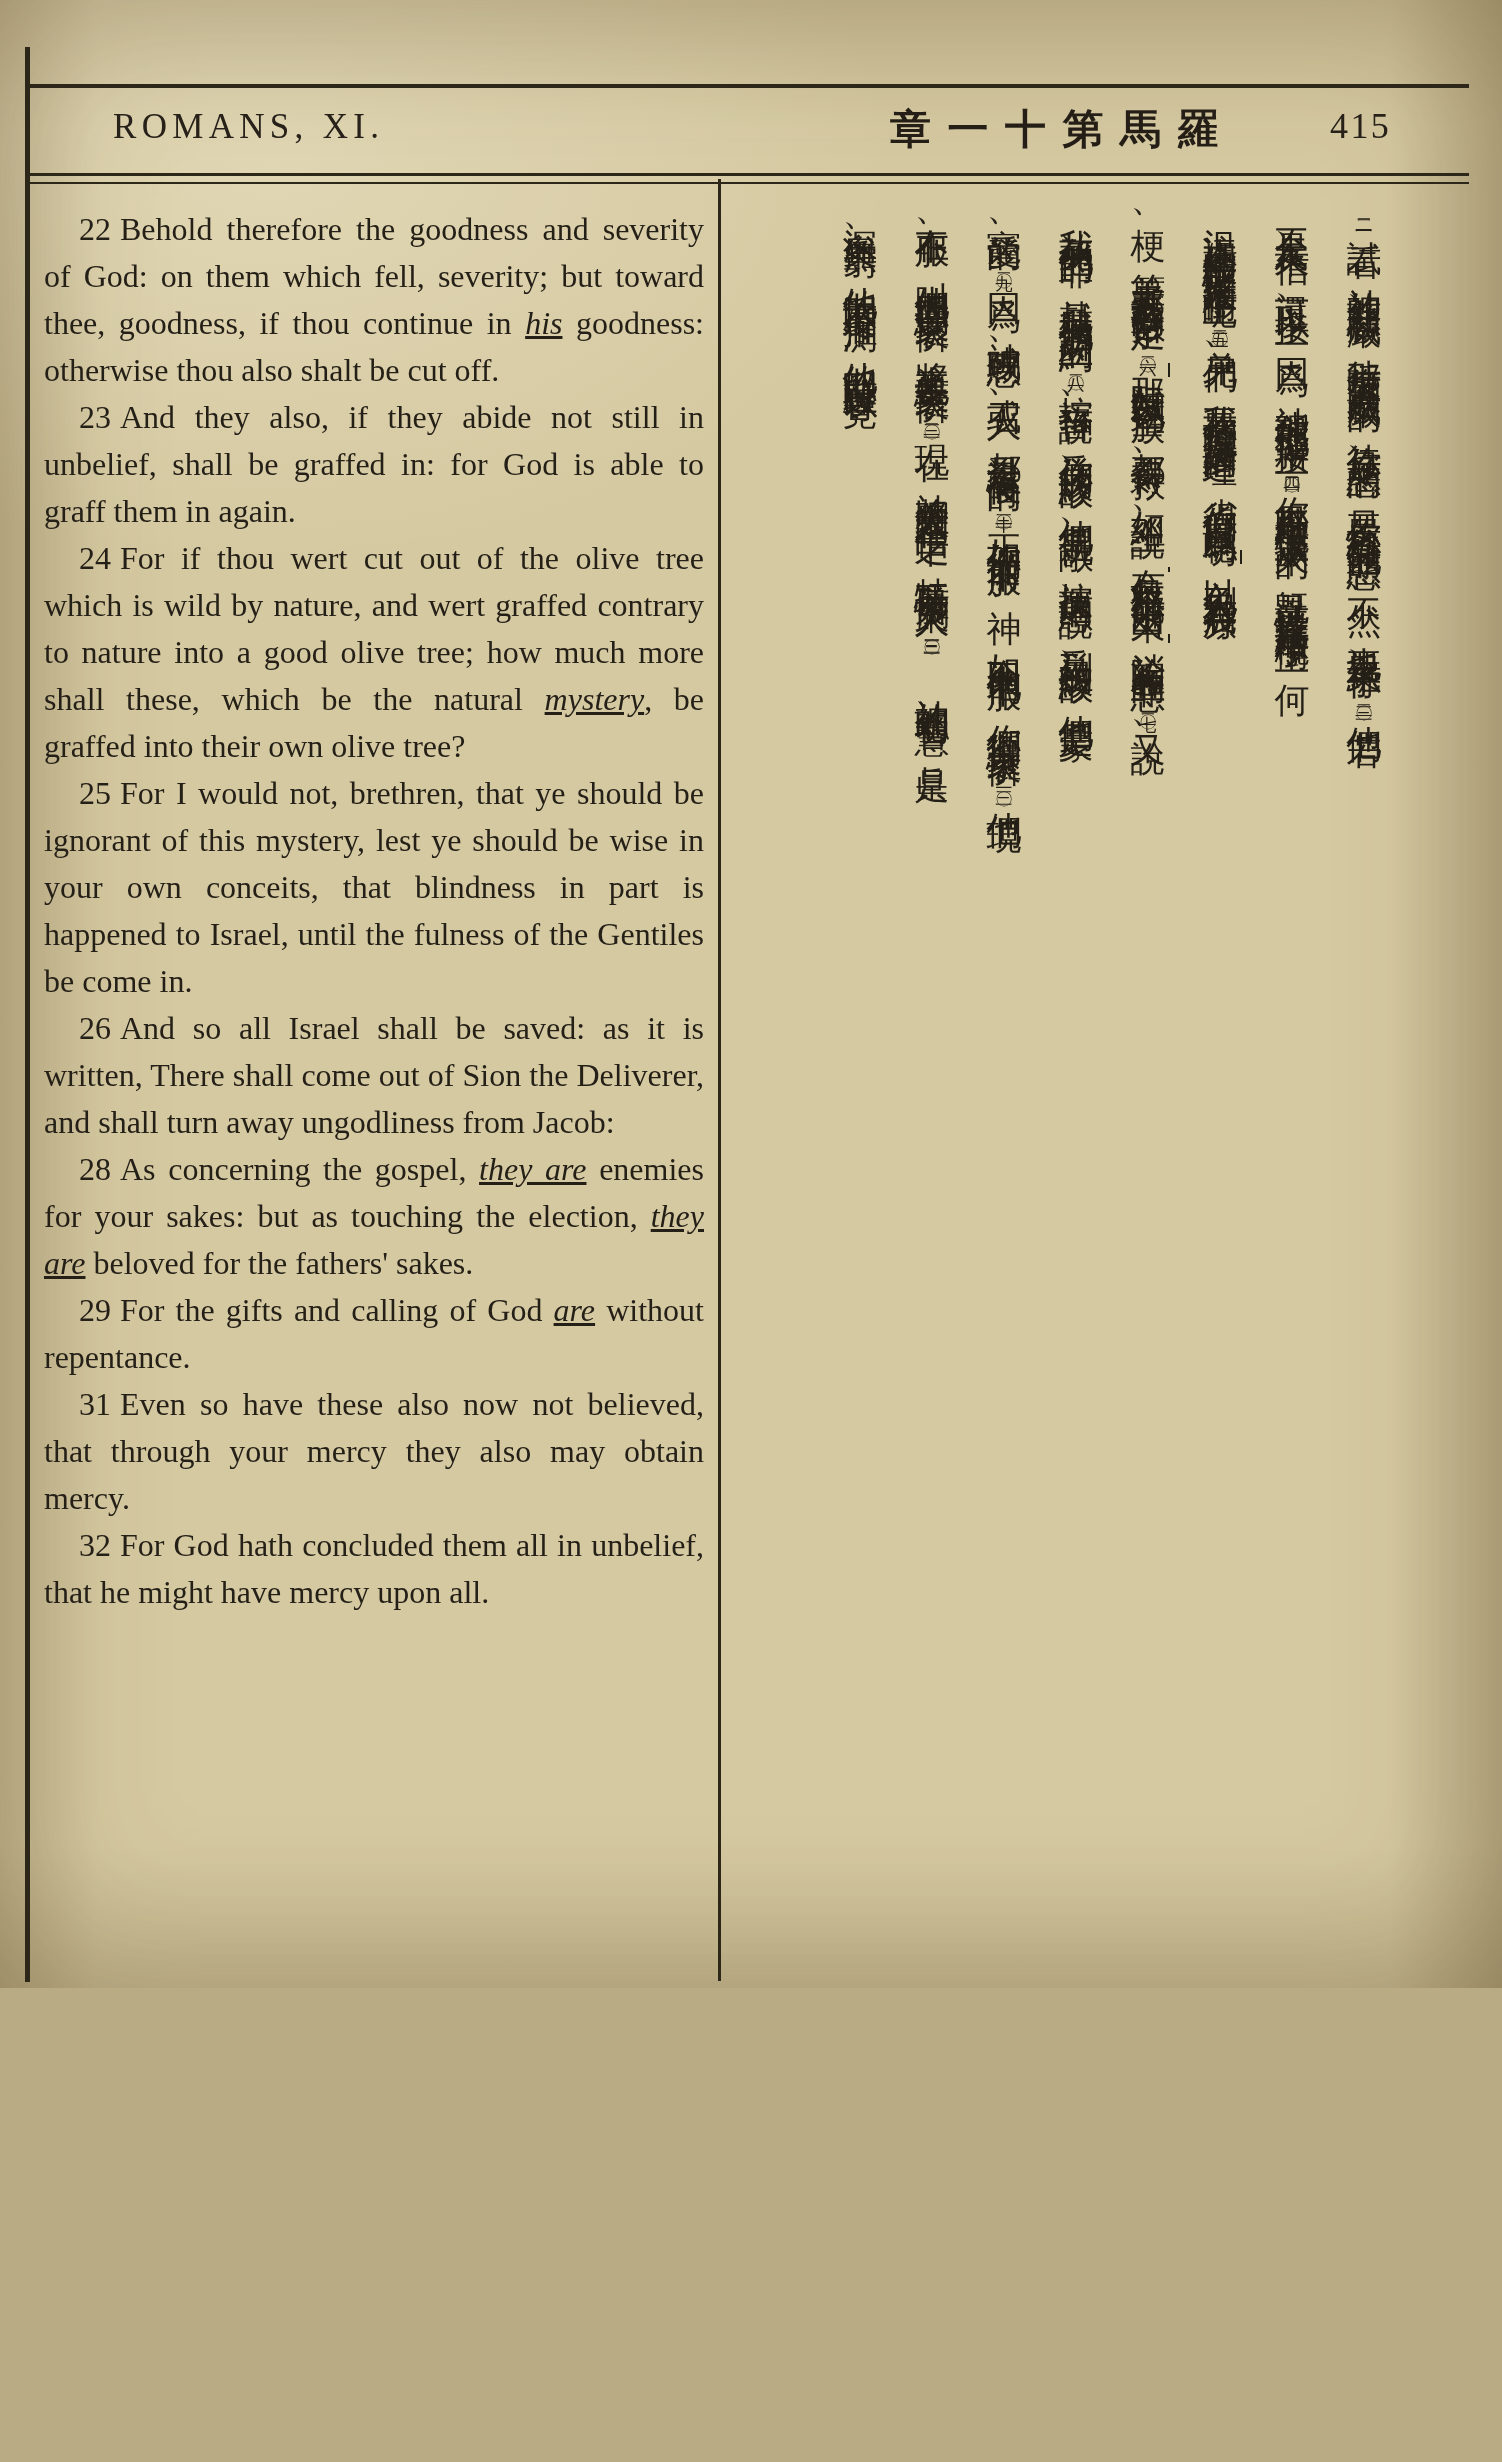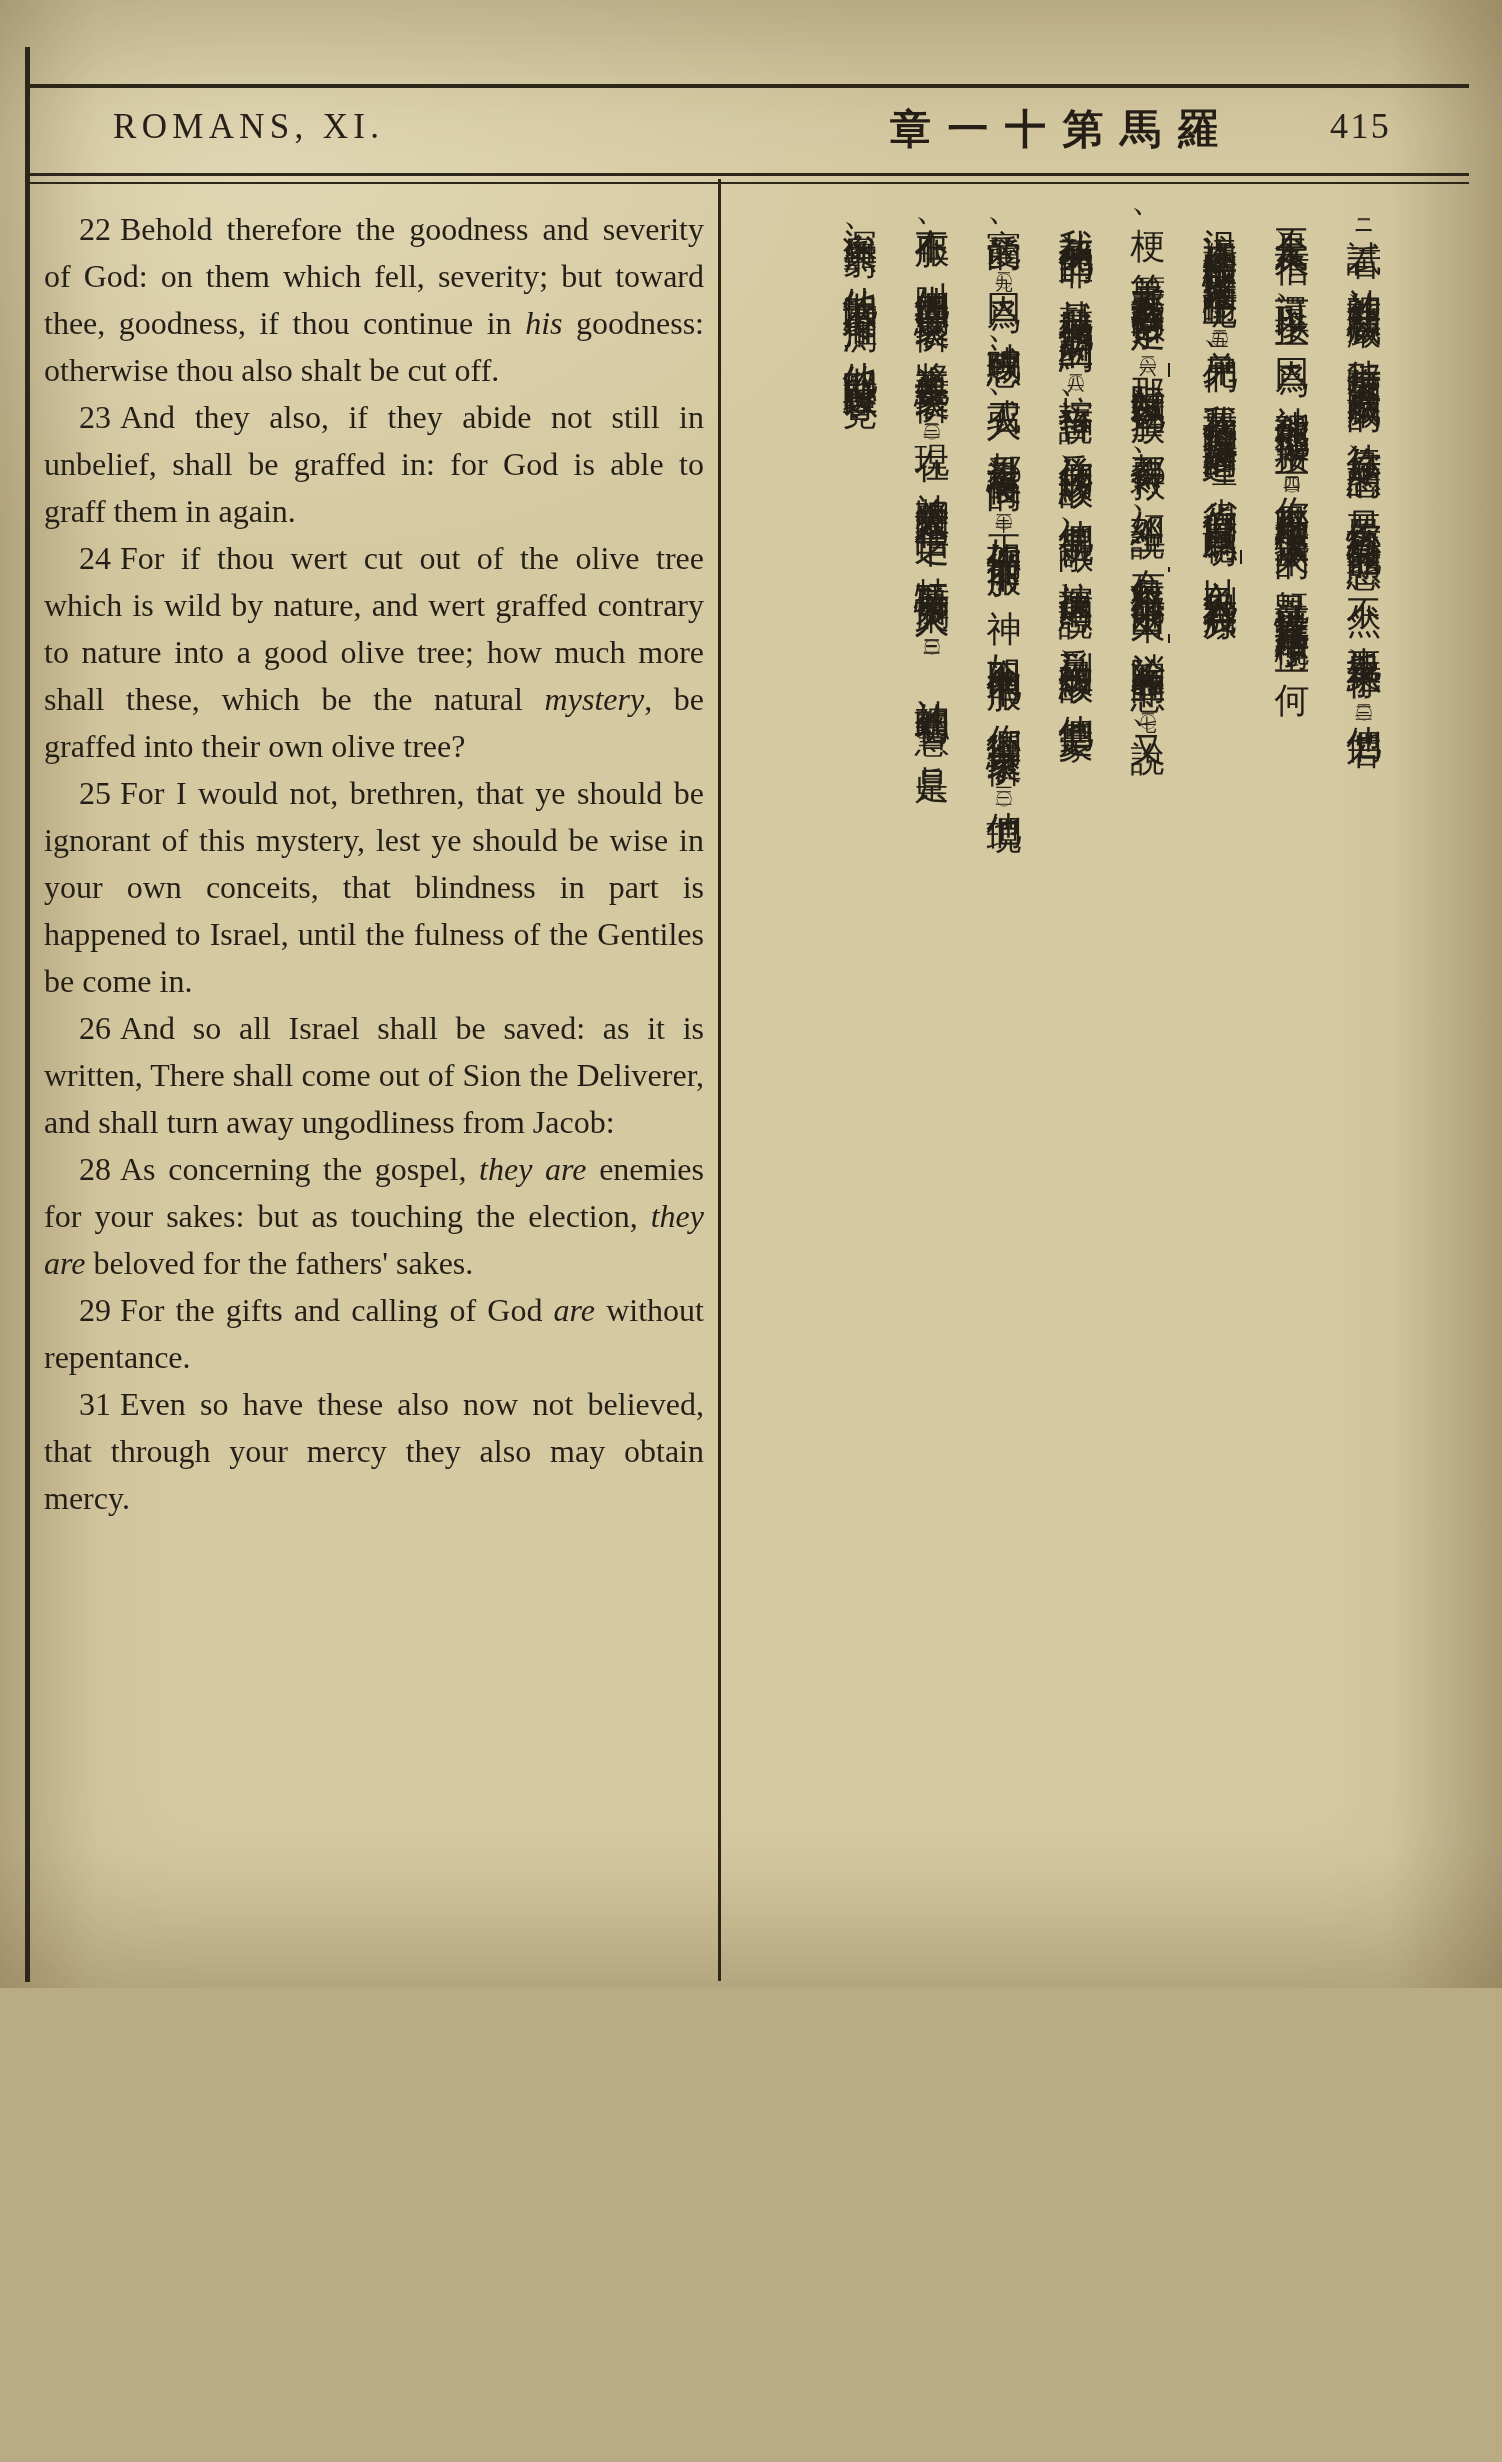--- a/index.html
+++ b/index.html
@@ -59,21 +59,21 @@
   .english {
     position: absolute;
     left: 44px; top: 206px; width: 660px;
     font-family: "Liberation Serif", "DejaVu Serif", serif;
     font-size: 32px; line-height: 47px;
     text-align: justify;
     color: #241f17;
   }
   .english p.verse { margin: 0; text-indent: 35px; }
   .english .vnum { padding-right: 9px; margin-top: 35px; }
-  .english .it { font-style: italic; }
+  .english .it { font-style: italic; text-decoration: underline; }
 
   .chinese {
     position: absolute;
     top: 201px; right: 90px; height: 2227px;
     writing-mode: vertical-rl;
     text-orientation: mixed;
     font-family: "DejaVu Serif", "Liberation Serif", serif;
     font-size: 35px; letter-spacing: 4.5px;
     color: #241f17;
   }
@@ -107,20 +107,21 @@
 
   <div class="english">
       <p class="verse"><span class="vnum">22</span><span>Behold therefore the goodness and severity of God: on them which fell, severity; but toward thee, goodness, if thou continue in </span><span class="it">his</span><span> goodness: otherwise thou also shalt be cut off.</span></p>
       <p class="verse"><span class="vnum">23</span><span>And they also, if they abide not still in unbelief, shall be graffed in: for God is able to graff them in again.</span></p>
       <p class="verse"><span class="vnum">24</span><span>For if thou wert cut out of the olive tree which is wild by nature, and wert graffed contrary to nature into a good olive tree; how much more shall these, which be the natural </span><span class="it">mystery</span><span>, be graffed into their own olive tree?</span></p>
       <p class="verse"><span class="vnum">25</span><span>For I would not, brethren, that ye should be ignorant of this mystery, lest ye should be wise in your own conceits, that blindness in part is happened to Israel, until the fulness of the Gentiles be come in.</span></p>
       <p class="verse"><span class="vnum">26</span><span>And so all Israel shall be saved: as it is written, There shall come out of Sion the Deliverer, and shall turn away ungodliness from Jacob:</span></p>
       <p class="verse"><span class="vnum">28</span><span>As concerning the gospel, </span><span class="it">they are</span><span> enemies for your sakes: but as touching the election, </span><span class="it">they are</span><span> beloved for the fathers' sakes.</span></p>
       <p class="verse"><span class="vnum">29</span><span>For the gifts and calling of God </span><span class="it">are</span><span> without repentance.</span></p>
       <p class="verse"><span class="vnum">31</span><span>Even so have these also now not believed, that through your mercy they also may obtain mercy.</span></p>
+      <p class="verse"><span class="vnum">32</span><span>For God hath concluded them all in unbelief, that he might have mercy upon all.</span></p>
     </div>
   <div class="chinese">
       <div class="ccol"><span class="vmark">二二</span><span>試看　神的慈悲和威嚴、待那墮落的人是威嚴的、待你是慈悲的、只要你恆心倚靠他的慈悲、不然、也要棄絕你了、</span><span class="vmark">〇二三</span><span>他們若</span></div>
       <div class="ccol"><span>不是長久不信、還可以接上、因爲　神能彀把他從新接上、</span><span class="vmark">〇二四</span><span>你本是野橄欖樹上撅下來的、旣是逆著性接在好橄欖樹上、何</span></div>
       <div class="ccol"><span>況這本樹的枝子順著性接在本樹上呢、</span><span class="vmark">〇二五</span><span>弟兄們、我要你們曉得這奧妙的道理、省得你們自以爲聰明、</span><span class="pn">以色列</span><span>人有幾分頑</span></div>
       <div class="ccol"><span>梗、等著異邦人進教的數目足了、</span><span class="vmark">〇二六</span><span>那時候</span><span class="pn">以色列</span><span>全族、都要得救、如經上說、有位救主將從</span><span class="pn">郇</span><span>山出來、消除</span><span class="pn">雅各</span><span>的罪惡、</span><span class="vmark">〇二七</span><span>又說、</span></div>
       <div class="ccol"><span>我赦免他們的罪、就是我與他們所立的約、</span><span class="vmark">〇二八</span><span>按福音說、爲你們的緣故、他們是仇敵、按揀選的恩說、爲列祖的緣故、他們是蒙</span></div>
       <div class="ccol"><span>寵愛的、</span><span class="vmark">〇二九</span><span>因爲　神或賜恩、或召人、都是沒有後悔的、</span><span class="vmark">〇三十</span><span>正如你們從前不服　神、如今因他們不服、你們倒得蒙哀憐了、</span><span class="vmark">〇三一</span><span>他們現</span></div>
       <div class="ccol"><span>在不服、叫他們因你們蒙哀憐、將來也要蒙哀憐、</span><span class="vmark">〇三二</span><span>現在　神將衆人圈在不信之中、特爲要憐憫衆人。</span><span class="vmark">〇三三</span><span>　神的聰明智慧、眞是</span></div>
       <div class="ccol"><span>深奧無窮、他的法度不可推測、他的蹤跡難以尋覓。</span></div>

